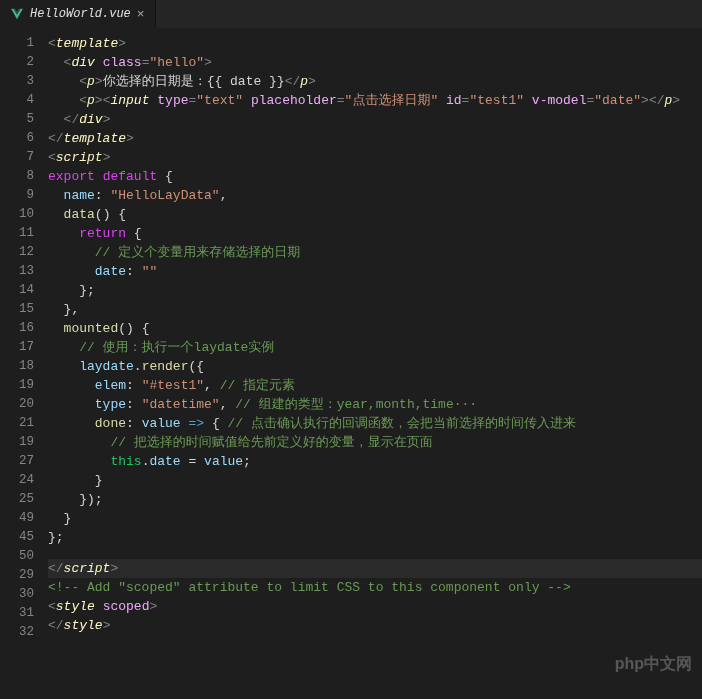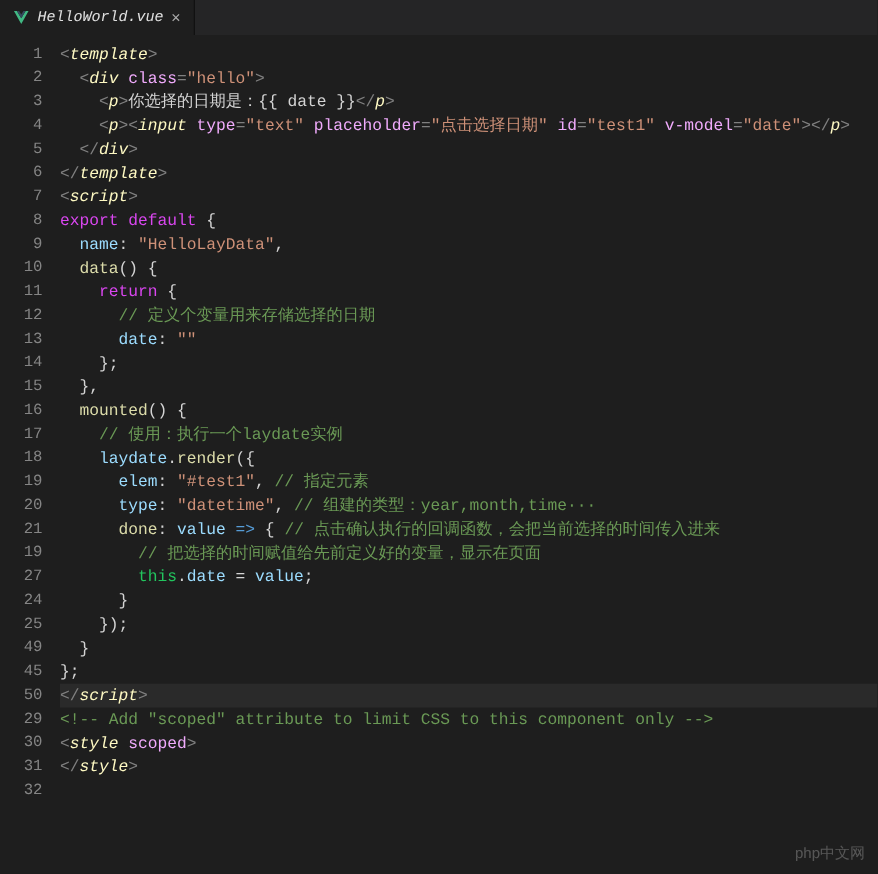--- a/index.html
+++ b/index.html
@@ -43,28 +43,29 @@
       user-select: none;
     }
     .gutter div { height: 19px; line-height: 19px; padding-right: 14px; font-size: 12.5px; }
     .code {
       flex: 1;
       padding-top: 6px;
       white-space: pre;
       position: relative;
     }
     .code div.line { height: 19px; line-height: 19px; }
-    .code div.line.hl { background: rgba(80,80,80,0.25); }
+    .code div.line.hl { background: rgba(80,80,80,0.25); margin-top: 12px; }
     .watermark {
       position: absolute;
-      bottom: 8px;
+      bottom: 24px;
       right: 10px;
       color: rgba(255,255,255,0.25);
-      font-size: 12px;
+      font-size: 16px;
       font-family: sans-serif;
+      font-weight: bold;
     }
     
     .t-punct { color: #808080; }
     .t-tag   { color: #fef9c3; font-style: italic; }
     .t-attr  { color: #f0abfc; }
     .t-str   { color: #ce9178; }
     .t-text  { color: #d4d4d4; }
     .t-kw    { color: #d946ef; }
     .t-kw2   { color: #22c55e; }
     .t-fn    { color: #dcdcaa; }

